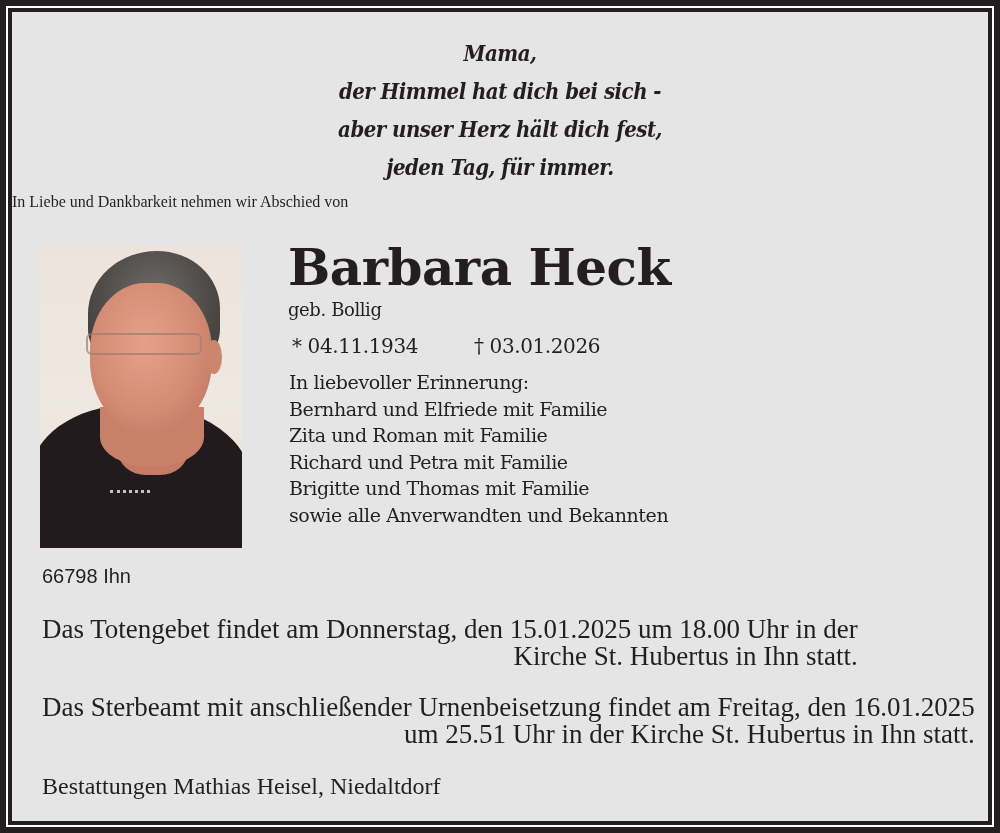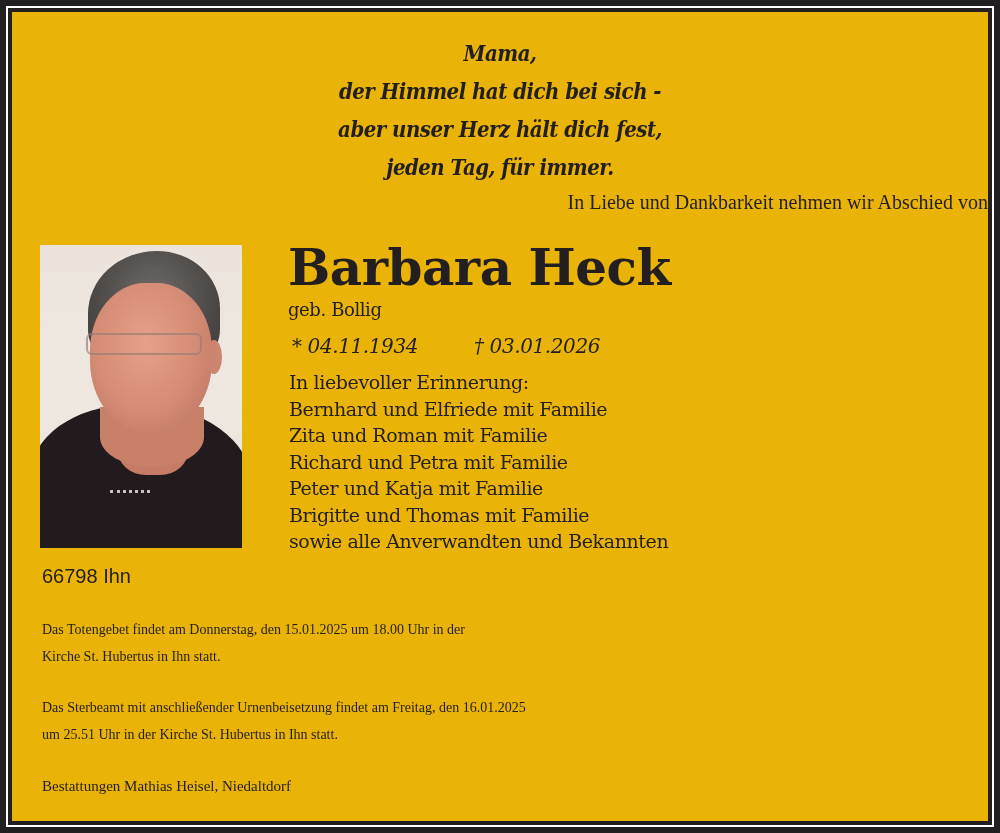--- a/index.html
+++ b/index.html
@@ -11,33 +11,33 @@
     .frame-white {
       position: absolute; left: 6px; top: 6px; right: 6px; bottom: 6px;
       background: #ffffff;
     }
     .frame-inner {
       position: absolute; left: 8px; top: 8px; right: 8px; bottom: 8px;
       background: #231f20;
     }
     .page {
       position: absolute; left: 12px; top: 12px; right: 12px; bottom: 12px;
-      background: #eab308;
+      background: #e5e5e5;
     }
     .poem {
       position: absolute; left: 0; right: 0; top: 22px;
       text-align: center;
       font-family: "DejaVu Serif", serif; font-style: italic; font-weight: bold;
       font-size: 23px; line-height: 38px; letter-spacing: -0.6px;
       transform: scaleX(0.86); transform-origin: center top;
     }
     .poem div { white-space: nowrap; }
     .intro {
-      position: absolute; left: 0; right: 0; top: 178px; text-align: right;
-      font-family: "Liberation Serif", serif; font-size: 20px; line-height: 24px;
+      position: absolute; left: 0; right: 0; top: 178px; text-align: left;
+      font-family: "Liberation Serif", serif; font-size: 16px; line-height: 24px;
     }
     .photo {
       position: absolute; left: 28px; top: 233px; width: 202px; height: 303px;
       overflow: hidden;
       background: linear-gradient(180deg, #ece4dc 0%, #efe8e1 55%, #e4dad2 100%);
     }
     .photo .hair {
       position: absolute; left: 48px; top: 6px; width: 132px; height: 120px;
       border-radius: 60% 55% 40% 40%;
       background: radial-gradient(ellipse at 50% 40%, #6f6c6a 0%, #4e4a48 60%, #3d3938 100%);
@@ -76,38 +76,39 @@
     .name {
       position: absolute; left: 276px; top: 226px;
       font-family: "DejaVu Serif", serif; font-weight: bold; font-size: 50px;
       line-height: 60px; letter-spacing: -0.5px; white-space: nowrap; text-align: center;
     }
     .body-text {
       font-family: "DejaVu Serif", serif; font-size: 19px; line-height: 26.5px;
       white-space: nowrap; letter-spacing: -0.4px;
     }
     .maiden { position: absolute; left: 276px; top: 285px; font-size: 18px; }
-    .dates { position: absolute; left: 280px; top: 321px; font-size: 20px; font-style: italic; }
+    .dates { position: absolute; left: 280px; top: 321px; font-size: 20px; }
     .dates span { display: inline-block; }
     .dates .birth { width: 182px; }
     .mourners { position: absolute; left: 277px; top: 357px; }
     .place {
       position: absolute; left: 30px; top: 552px;
       font-family: Liberation Sans, sans-serif; font-size: 20px; line-height: 24px;
     }
     .para {
       position: absolute; left: 30px;
-      font-family: "Liberation Serif", serif; font-size: 14px; line-height: 27px;
+      font-family: "Liberation Serif", serif; font-size: 27px; line-height: 27px;
       white-space: nowrap;
+      text-align: right;
     }
     .p1 { top: 604px; }
     .p2 { top: 682px; }
     .undertaker {
       position: absolute; left: 30px; top: 761px;
-      font-family: "Liberation Serif", serif; font-size: 15px; line-height: 26px;
+      font-family: "Liberation Serif", serif; font-size: 24px; line-height: 26px;
     }
   </style>
 </head>
 <body>
 
 <div class="frame-white"></div>
 <div class="frame-inner"></div>
 
 <div class="page">
 
@@ -135,21 +136,20 @@
   <div class="body-text maiden">geb. Bollig</div>
   <div class="body-text dates">
     <span class="birth">* 04.11.1934</span><span class="death">† 03.01.2026</span>
   </div>
 
   <div class="body-text mourners">
     <div>In liebevoller Erinnerung:</div>
     <div>Bernhard und Elfriede mit Familie</div>
     <div>Zita und Roman mit Familie</div>
     <div>Richard und Petra mit Familie</div>
-    <div>Peter und Katja mit Familie</div>
     <div>Brigitte und Thomas mit Familie</div>
     <div>sowie alle Anverwandten und Bekannten</div>
   </div>
 
   <div class="place">66798 Ihn</div>
 
   <div class="para p1">
     <div>Das Totengebet findet am Donnerstag, den 15.01.2025 um 18.00 Uhr in der</div>
     <div>Kirche St. Hubertus in Ihn statt.</div>
   </div>

